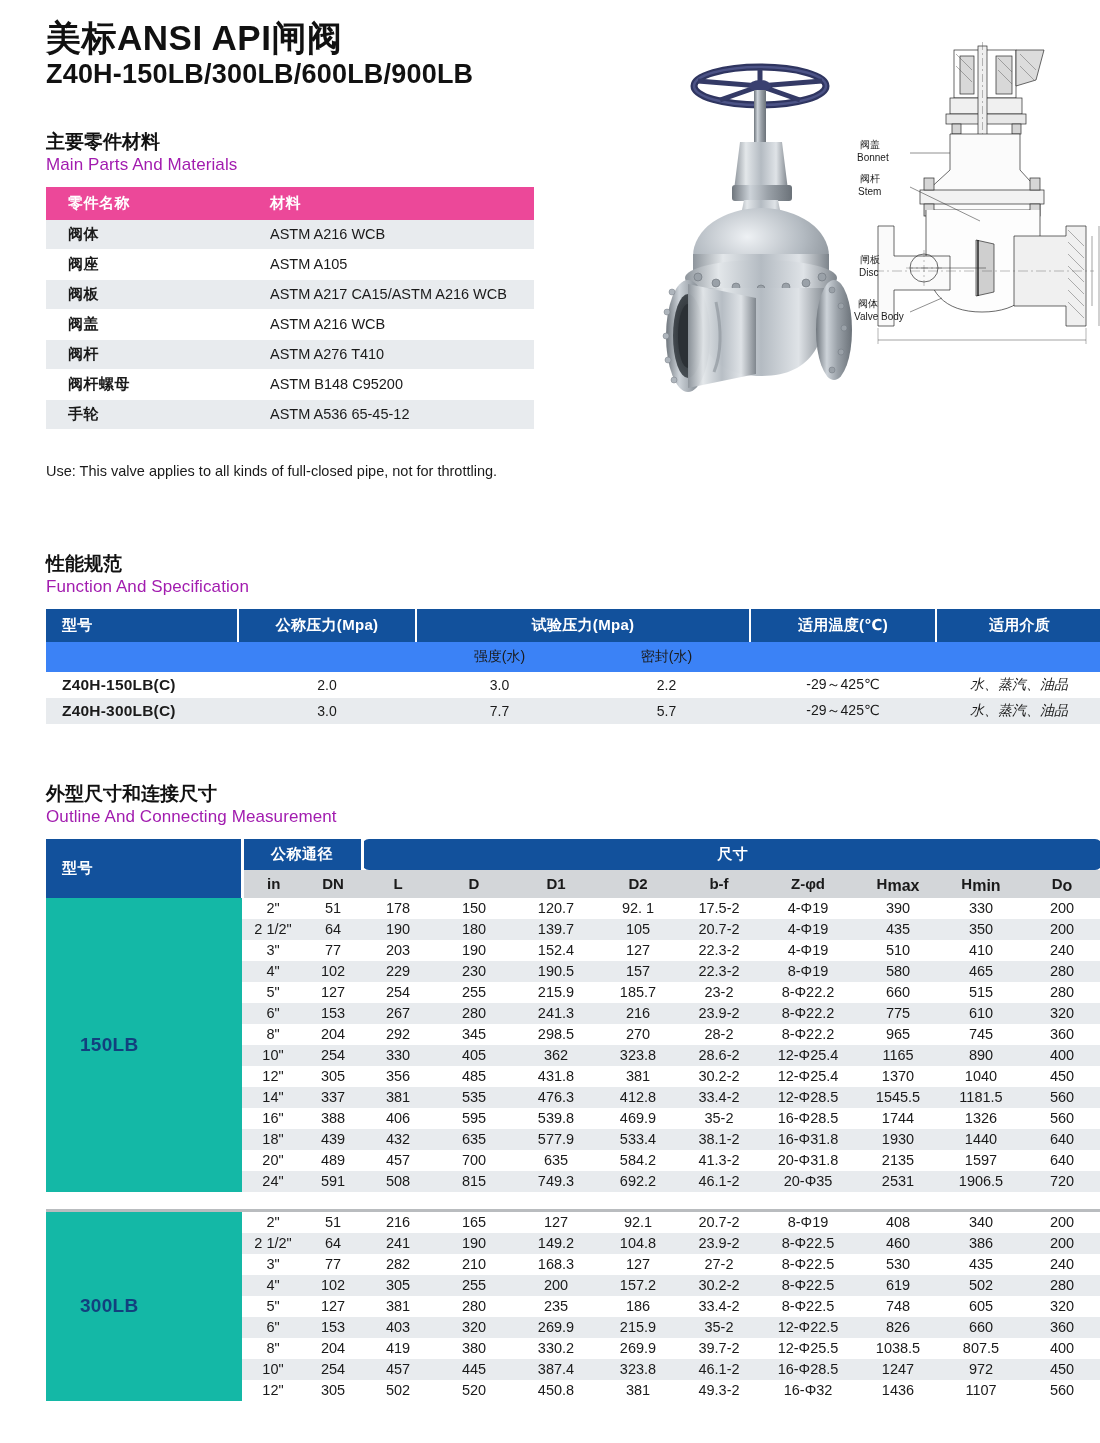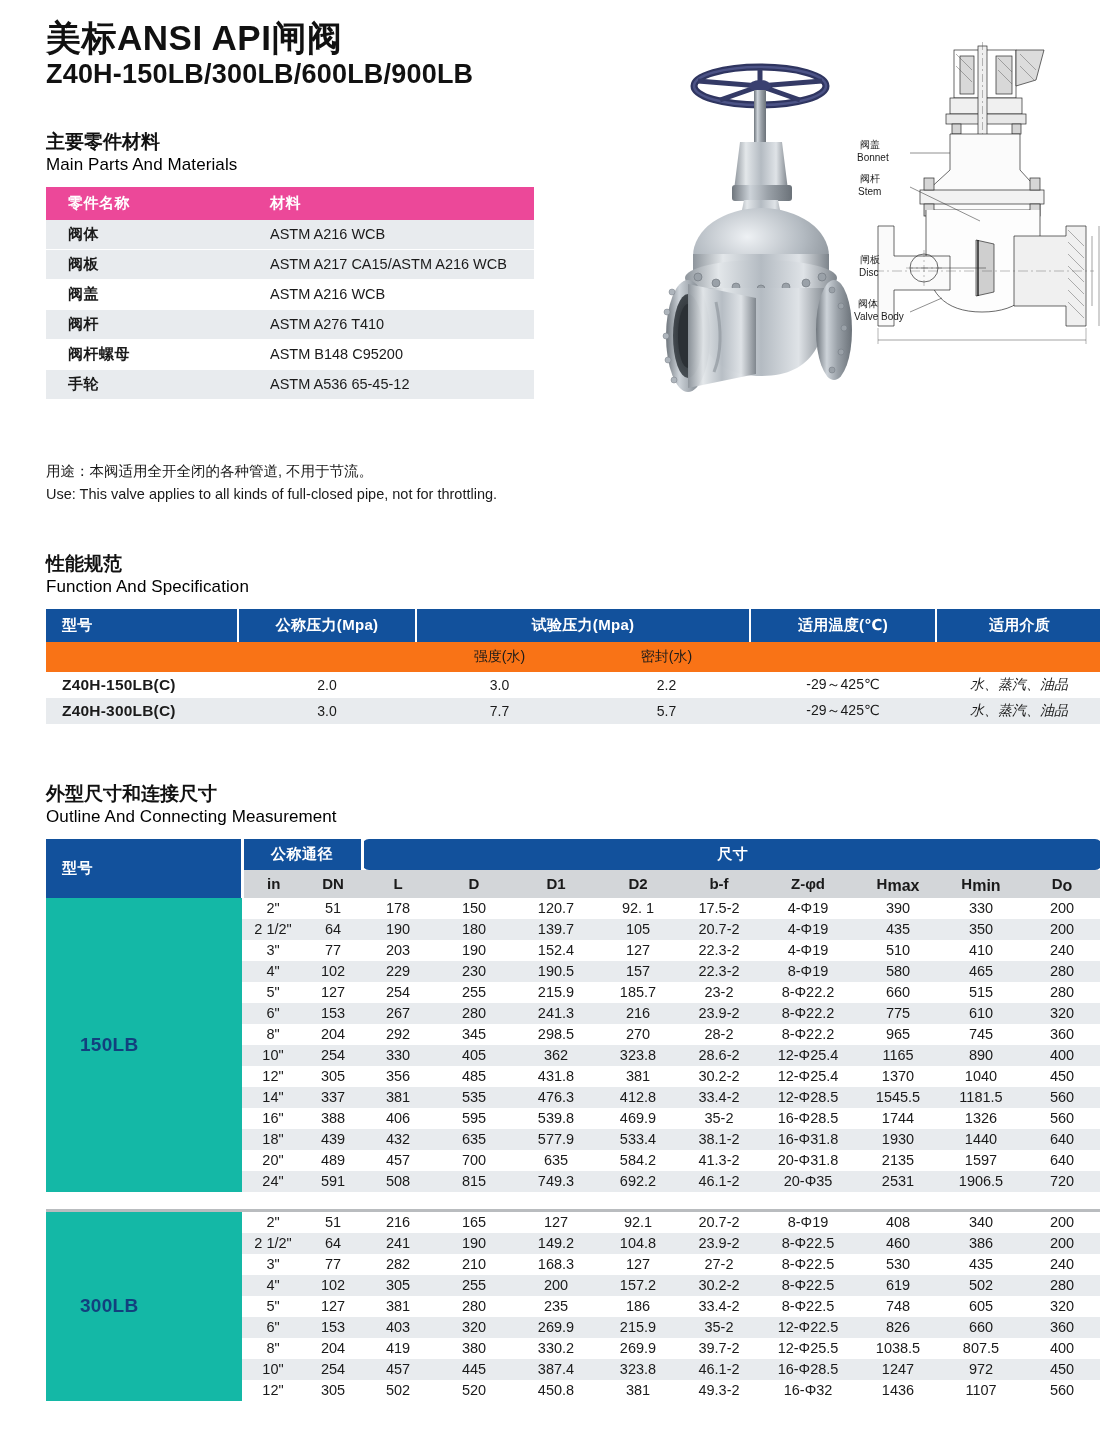--- a/index.html
+++ b/index.html
@@ -18,21 +18,21 @@
     font-size: 35px; font-weight: bold; letter-spacing: 0.5px;
     color: #111; line-height: 1.12;
   }
   .sub-title {
     font-size: 27px; font-weight: bold; color: #111;
     line-height: 1.15; margin-top: 2px; letter-spacing: 0.2px;
   }
 
   
   .sec-cn { font-size: 19px; font-weight: bold; color: #111; line-height: 1.25; }
-  .sec-en { font-size: 17px; font-weight: normal; color: #000000; line-height: 1.3; letter-spacing: 0.1px; }
+  .sec-en { font-size: 17px; font-weight: normal; color: #a21caf; line-height: 1.3; letter-spacing: 0.1px; }
 
   
   .mat-wrap { position: absolute; left: 22px; top: 130px; width: 508px; }
   table.mat { border-collapse: collapse; width: 488px; margin-top: 11px; table-layout: fixed; }
   table.mat th {
     background: #ec4899; color: #fff; font-size: 15px; font-weight: bold;
     text-align: left; padding: 7px 0 7px 22px; letter-spacing: 0.5px;
   }
   table.mat th.m2 { padding-left: 14px; }
   table.mat td {
@@ -54,21 +54,21 @@
   table.spec th {
     background: #12519c; color: #fff; font-size: 15px; font-weight: bold;
     padding: 7px 4px; text-align: center; letter-spacing: 0.3px;
     border-right: 2px solid #fff;
   }
   table.spec th.lead { text-align: left; padding-left: 16px; }
   table.spec th:last-child { border-right: none; }
   table.spec td {
     font-size: 14px; padding: 4px 4px; text-align: center; color: #1a1a1a;
   }
-  table.spec tr.subhead td { background: #f97316; font-size: 14px; padding: 6px 4px; }
+  table.spec tr.subhead td { background: #3b82f6; font-size: 14px; padding: 6px 4px; }
   table.spec tr.r1 td { background: #ffffff; }
   table.spec tr.r2 td { background: #e8ebee; }
   table.spec td.model { text-align: left; padding-left: 16px; font-weight: bold; font-size: 15.5px; letter-spacing: 0.2px; }
   table.spec td.media { font-size: 14px; font-style: italic; }
 
   
   .dim-wrap { position: absolute; left: 22px; top: 782px; width: 1056px; }
   table.dim { border-collapse: collapse; width: 1056px; table-layout: fixed; }
   table.dim th.blue {
     background: #12519c; color: #fff; font-size: 15px; font-weight: bold;
@@ -281,20 +281,24 @@
         <tr>
           <th>零件名称</th>
           <th class="m2">材料</th>
         </tr>
       </thead>
       <tbody>
         <tr class="odd">
             <td class="name">阀体</td>
             <td class="val">ASTM A216 WCB</td>
           </tr>
+        <tr class="even">
+            <td class="name">阀座</td>
+            <td class="val">ASTM A105</td>
+          </tr>
         <tr class="odd">
             <td class="name">阀板</td>
             <td class="val">ASTM A217 CA15/ASTM A216 WCB</td>
           </tr>
         <tr class="even">
             <td class="name">阀盖</td>
             <td class="val">ASTM A216 WCB</td>
           </tr>
         <tr class="odd">
             <td class="name">阀杆</td>
@@ -306,21 +310,20 @@
           </tr>
         <tr class="odd">
             <td class="name">手轮</td>
             <td class="val">ASTM A536 65-45-12</td>
           </tr>
       </tbody>
     </table>
   </div>
 
   <div class="use-note">
-    <div class="use-cn">用途：本阀适用全开全闭的各种管道, 不用于节流。</div>
     <div class="use-en">Use: This valve applies to all kinds of full-closed pipe, not for throttling.</div>
   </div>
 
   <div class="spec-wrap">
     <div class="sec-cn">性能规范</div>
     <div class="sec-en">Function And Specification</div>
     <table class="spec">
       <colgroup>
         <col style="width:192px">
           <col style="width:178px">

